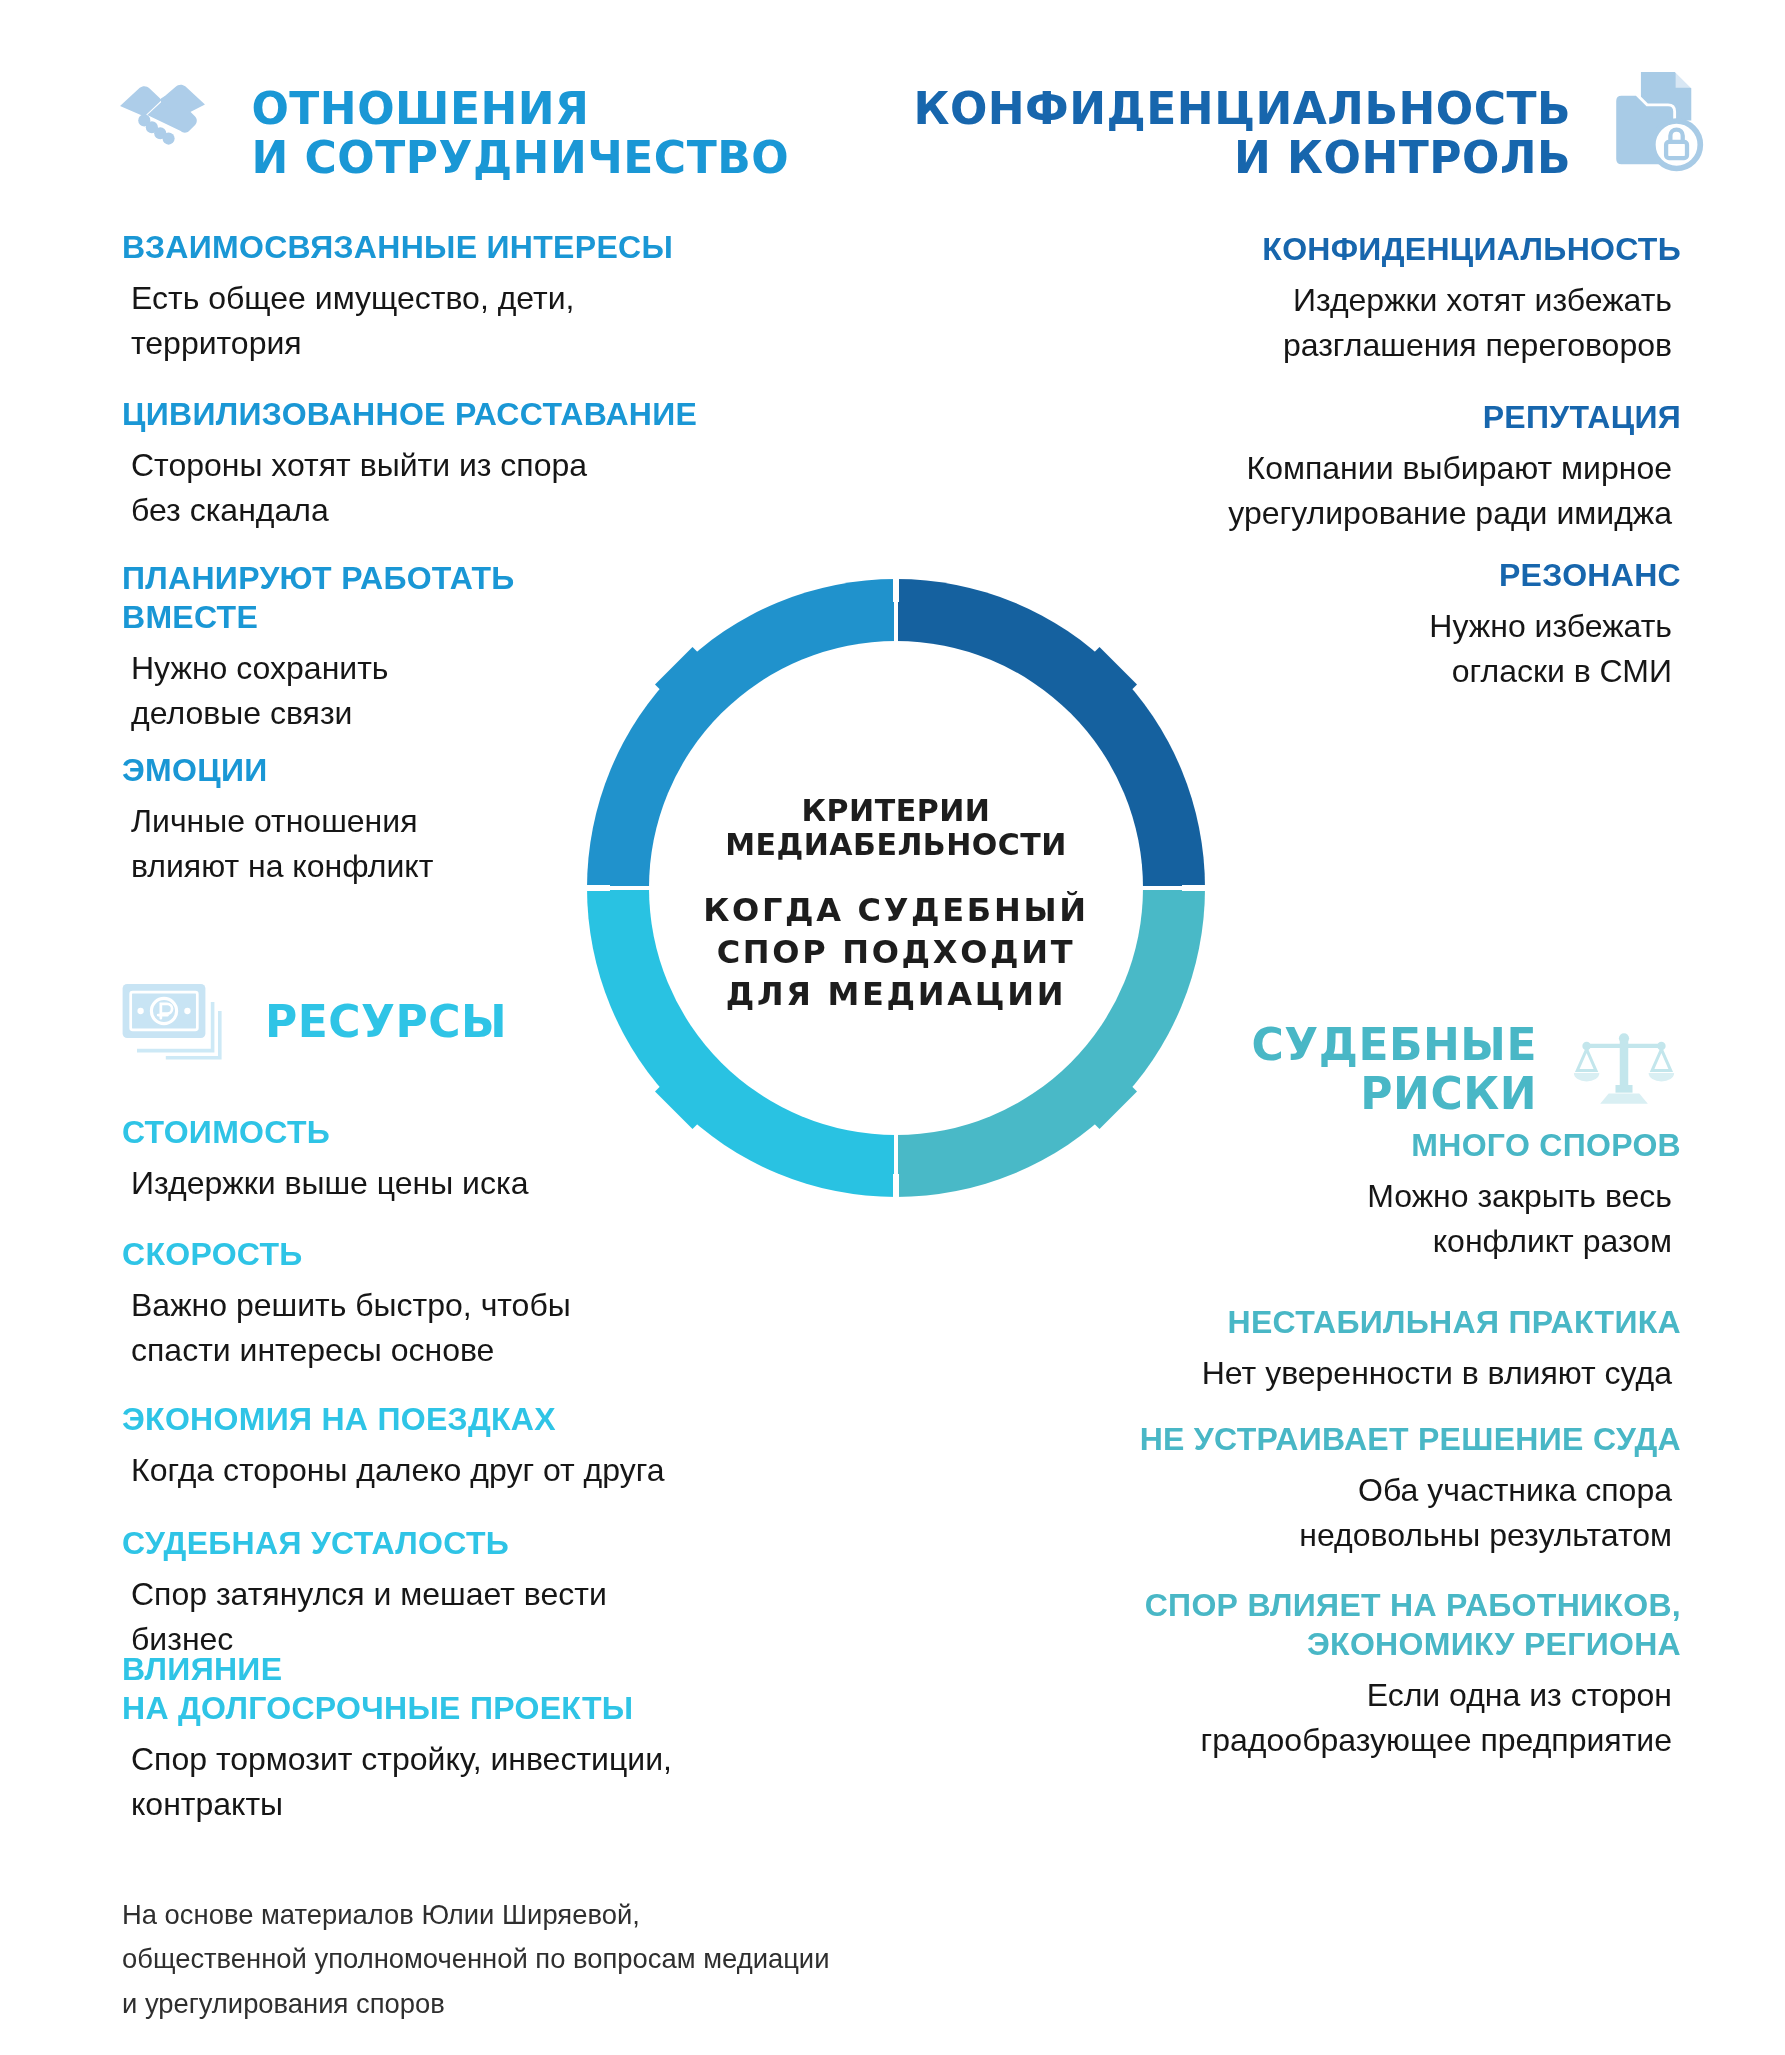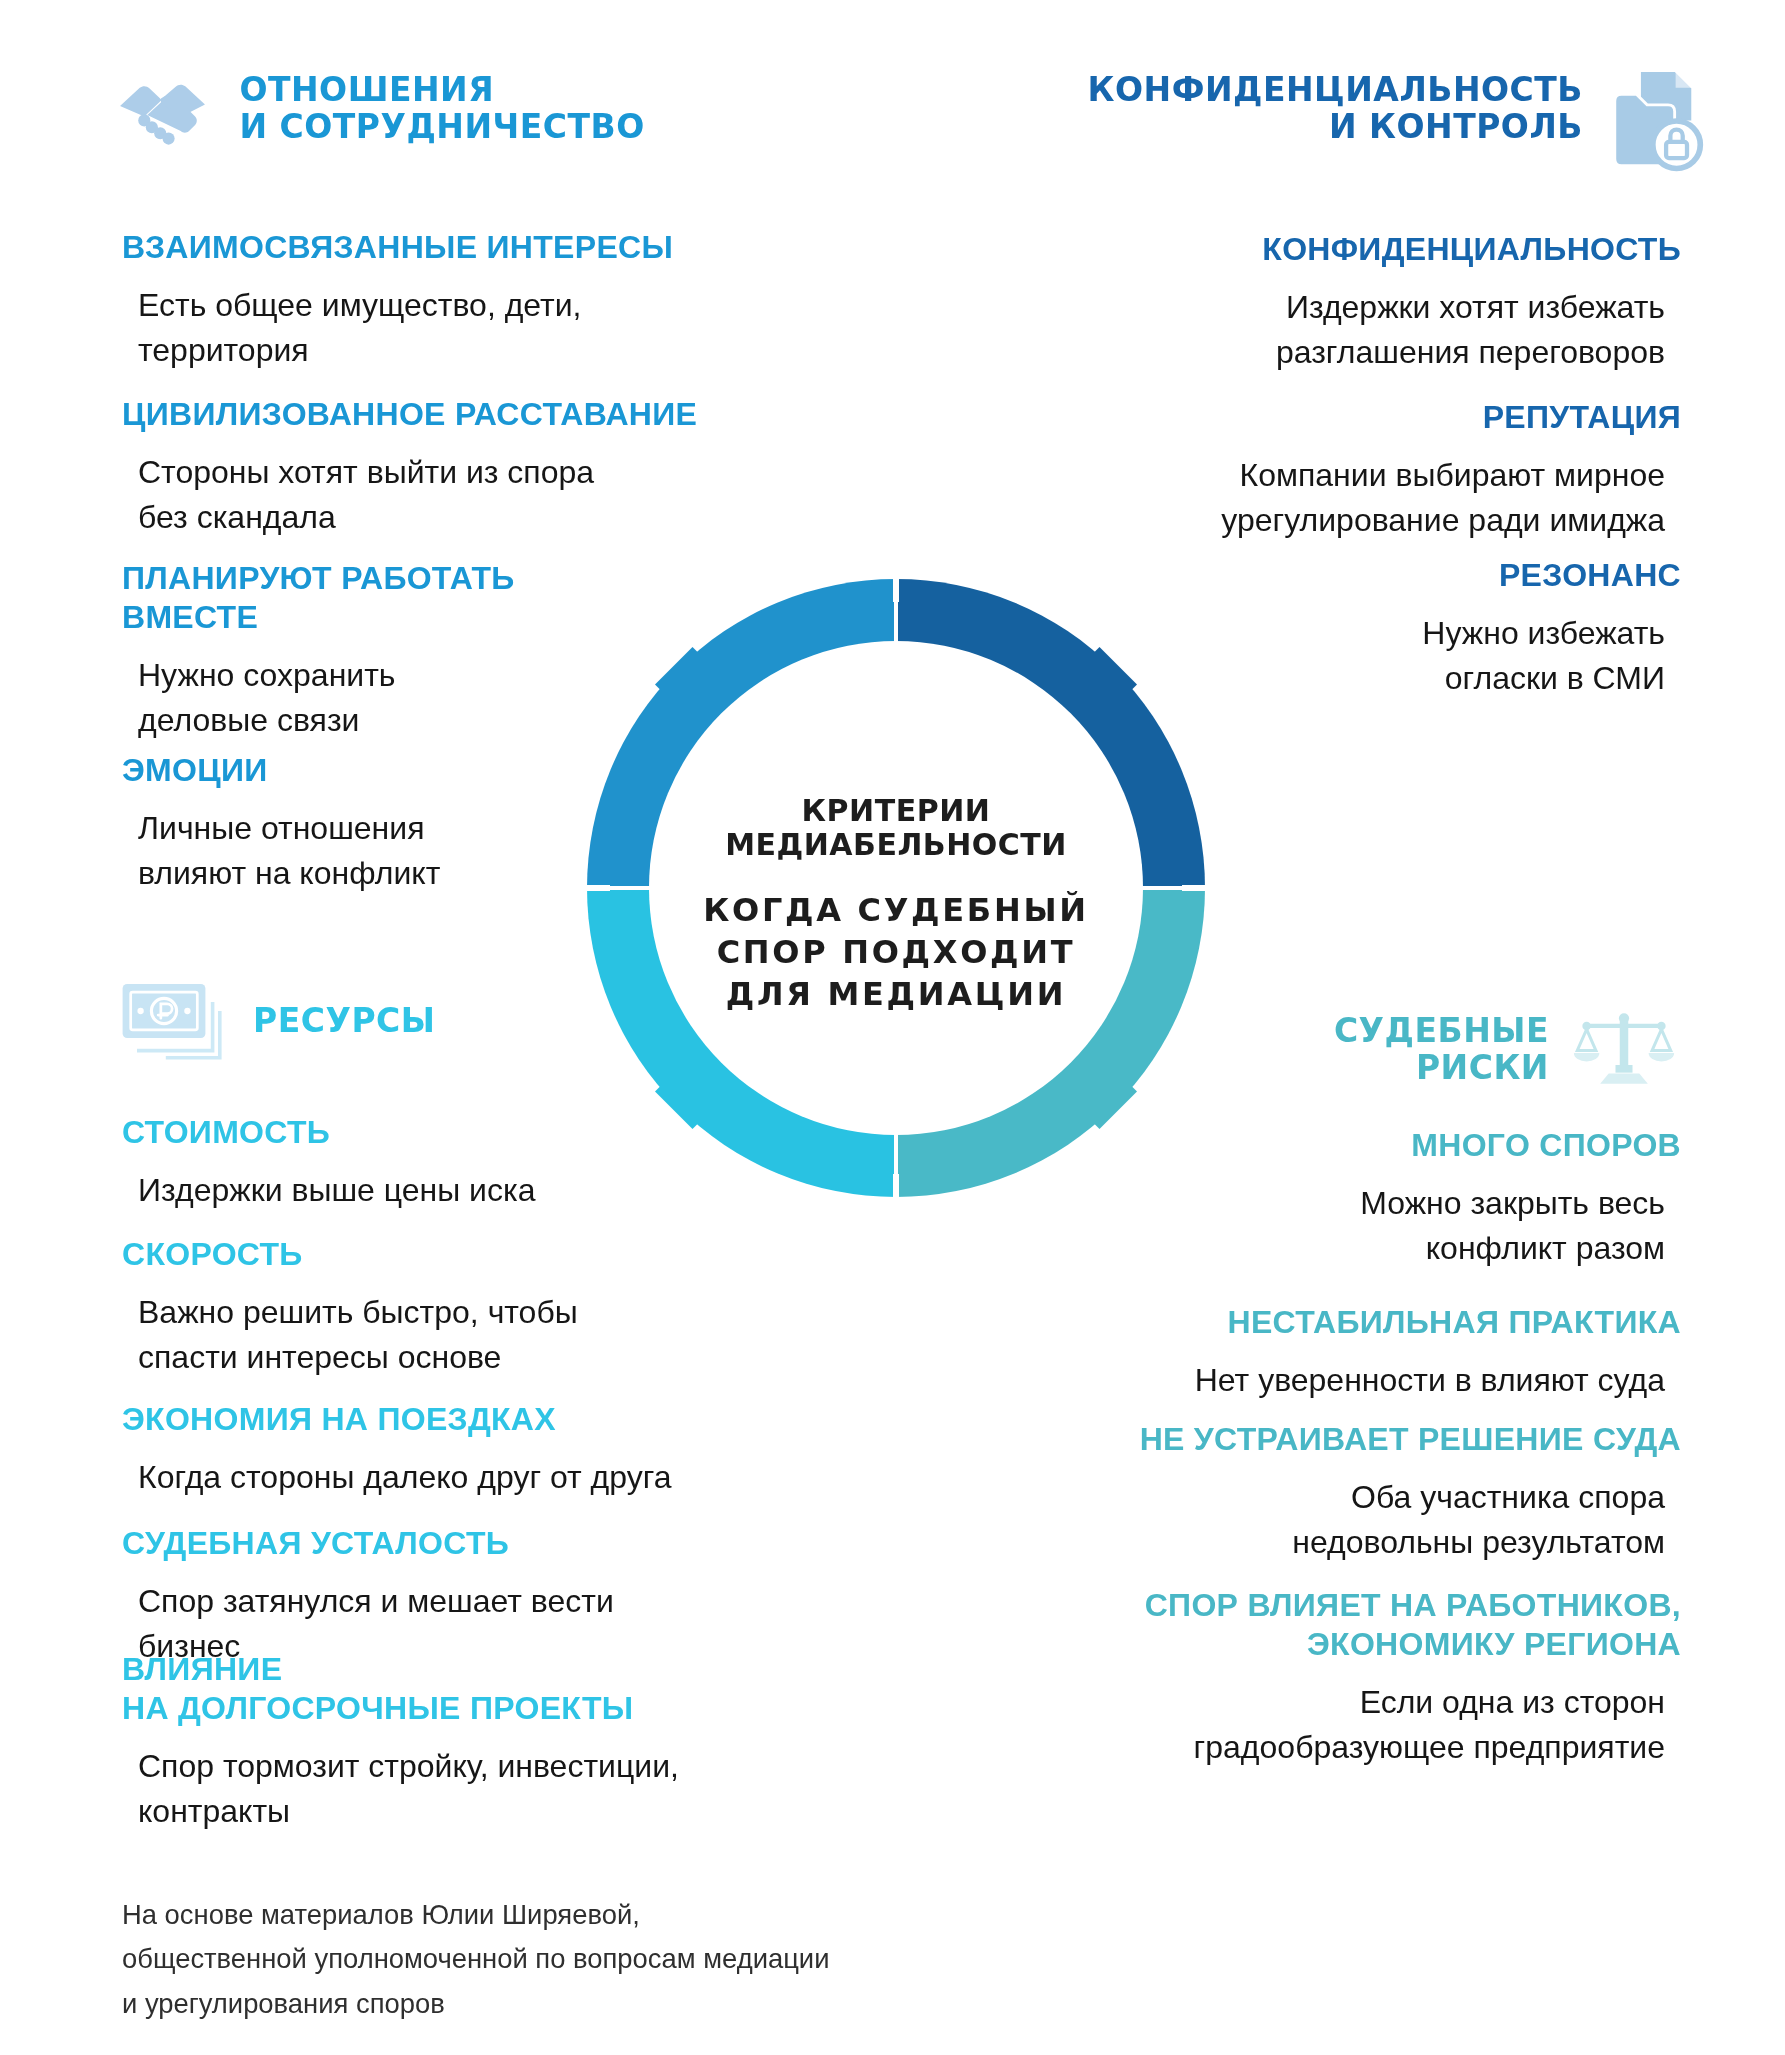--- a/index.html
+++ b/index.html
@@ -5,37 +5,37 @@
   html,body{margin:0;padding:0;background:#fff;}
   .canvas{
     position:relative;width:1785px;height:2056px;background:#ffffff;overflow:hidden;
     font-family:"Liberation Sans",sans-serif;color:#161616;
   }
   [data-bind]{white-space:pre-line;}
 
   
   .sec-hdr{position:absolute;display:flex;align-items:flex-start;}
   .sec-title{
-    font-family:"DejaVu Sans",sans-serif;font-weight:800;font-size:33px;line-height:1.12;
-    letter-spacing:0.5px;margin:4px;
+    font-family:"DejaVu Sans",sans-serif;font-weight:800;font-size:44px;line-height:1.12;
+    letter-spacing:0.5px;margin:16px;
   }
   .hdr-tl{left:117px;top:68px;gap:27.4px;}
   .hdr-tl .sec-title{color:#1a97d5;text-align:left;}
   .hdr-tr{right:79px;top:68px;gap:24px;}
   .hdr-tr .sec-title{color:#1766ad;text-align:right;}
   .hdr-res{left:119px;top:980px;gap:22px;align-items:center;}
   .hdr-res .sec-title{color:#2fc4e6;}
   .hdr-risk{right:110px;top:1004px;gap:20px;align-items:center;}
   .hdr-risk .sec-title{color:#49b7c6;text-align:right;}
   .sec-icon{flex:0 0 auto;display:block;}
 
   
   .item{position:absolute;width:603px;}
   .item h3{margin:0 0 9.1px 0;font-size:32px;font-weight:700;line-height:1.22;letter-spacing:0.3px;}
-  .item p{margin:16px;font-size:32px;font-weight:400;line-height:1.4;color:#161616;}
+  .item p{margin:9px;font-size:32px;font-weight:400;line-height:1.4;color:#161616;}
   .item.l{left:122px;text-align:left;}
   .item.r{right:104px;width:722px;text-align:right;}
   .acc-rel h3{color:#1a97d5;}
   .acc-conf h3{color:#1766ad;}
   .acc-res h3{color:#2fc4e6;}
   .acc-risk h3{color:#49b7c6;margin-top:13px;}
 
   
   .wheel{position:absolute;left:587px;top:579px;width:618px;height:618px;}
   .notch{position:absolute;width:53px;height:53px;transform:rotate(45deg);}

